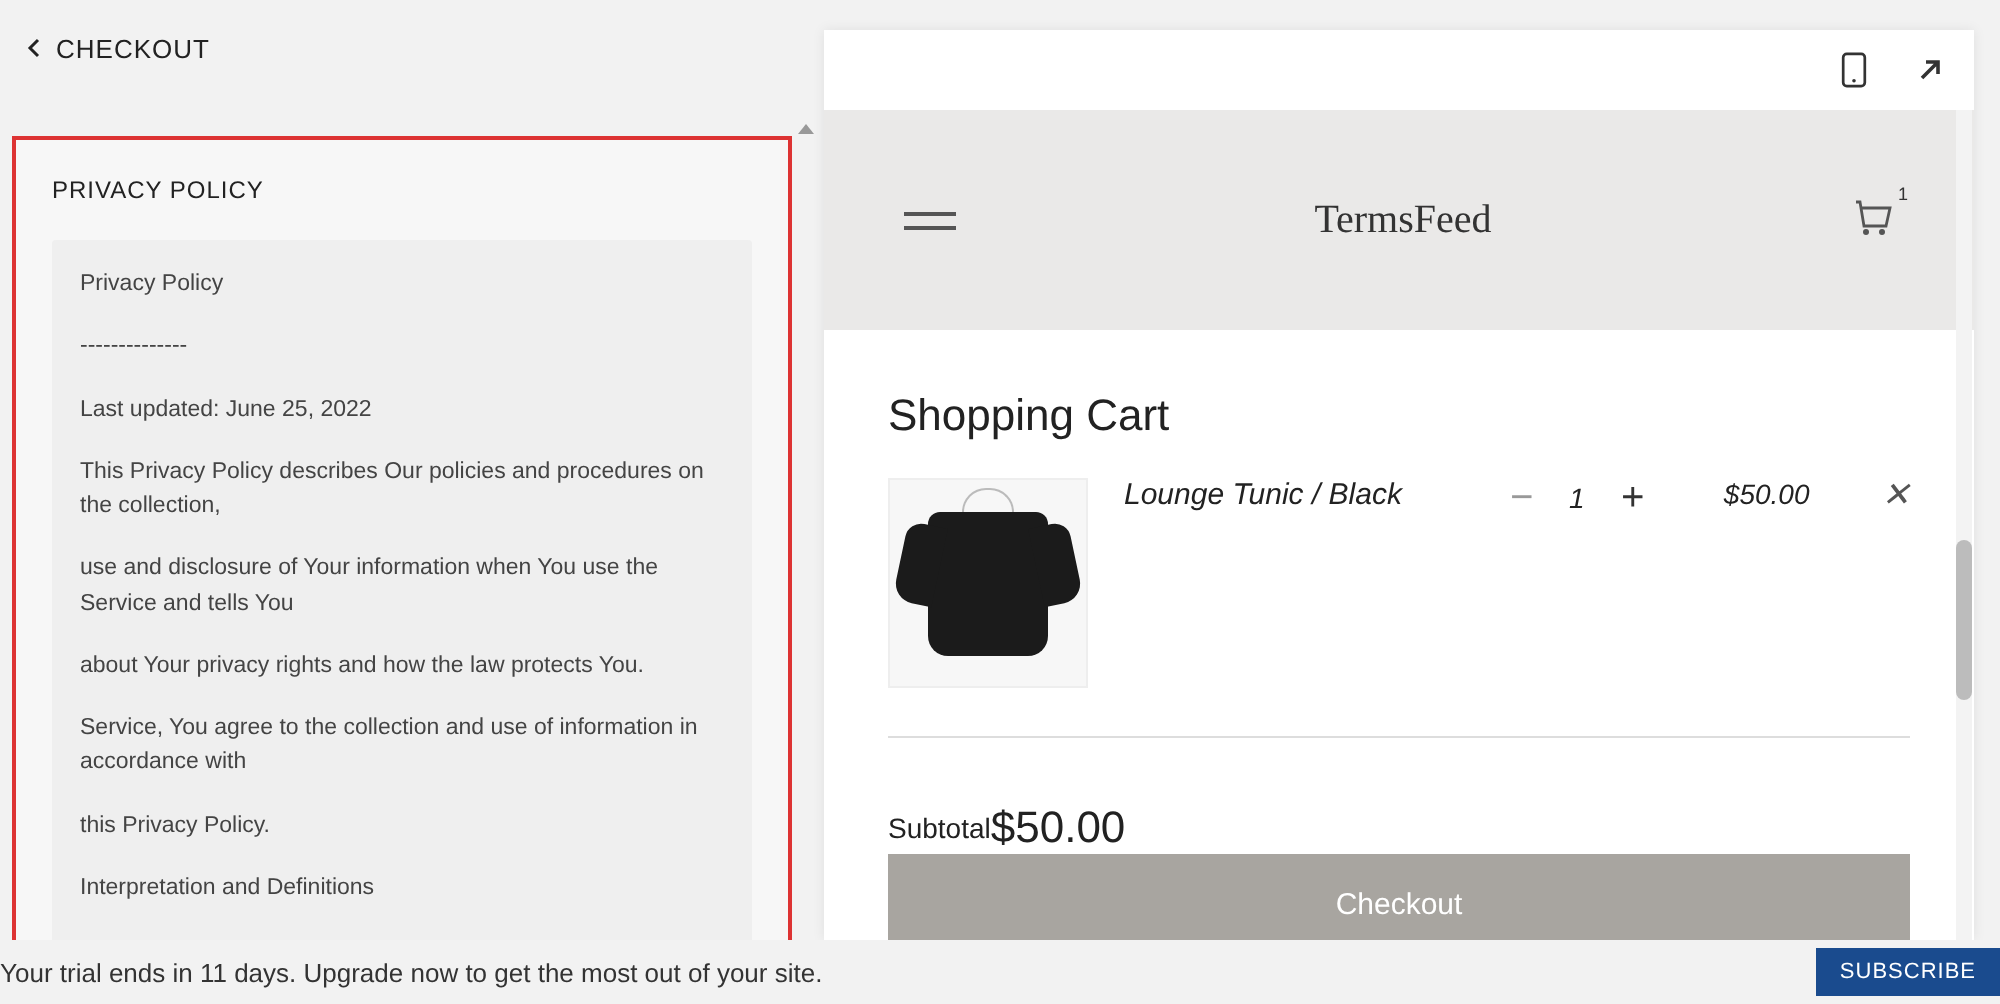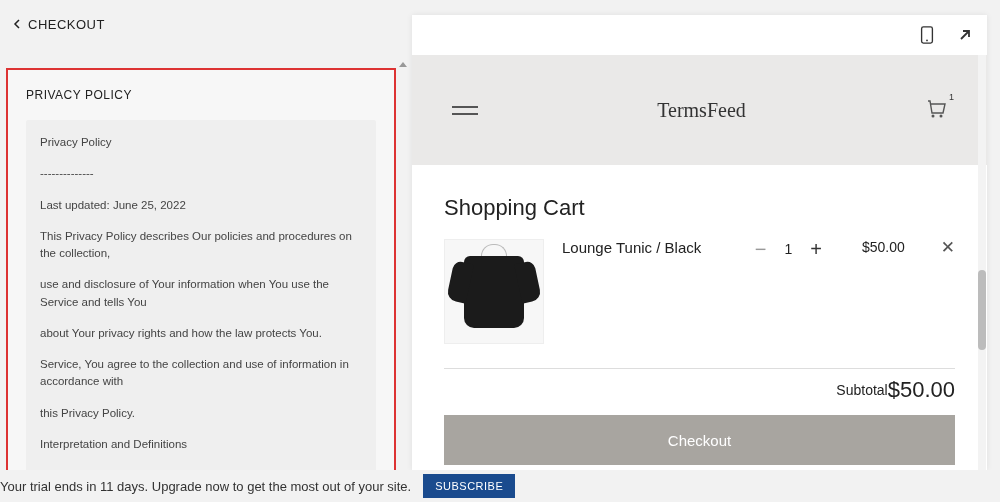--- a/index.html
+++ b/index.html
@@ -126,21 +126,22 @@
     font-weight: 500;
     color: #222;
     margin-bottom: 18px;
   }
   .cart-row {
     display: flex;
     align-items: flex-start;
     gap: 18px;
     border-bottom: 1px solid #ddd;
     padding-bottom: 24px;
-    margin-bottom: 8px;
+    margin-bottom: 32px;
+    font-style: italic;
   }
   .thumb {
     width: 100px; height: 105px;
     background: #f7f7f7;
     border: 1px solid #eee;
     display: flex; align-items: center; justify-content: center;
     position: relative;
   }
   .tunic {
     width: 60px; height: 72px;
@@ -171,22 +172,22 @@
   }
   .qty-ctrl .minus, .qty-ctrl .plus {
     font-size: 20px; cursor: pointer; color: #999;
     line-height: 1;
   }
   .qty-ctrl .plus { color: #333; }
   .qty-ctrl .qty { font-size: 14px; color: #222; }
   .item-price { font-size: 14px; color: #222; margin-left: 22px; }
   .remove-x { margin-left: 18px; cursor: pointer; color: #555; font-size: 17px; line-height: 1;}
   .subtotal-row {
-    display: flex; justify-content: flex-end; align-items: center;
-    margin-bottom: 12px;
+    display: flex; justify-content: flex-start; align-items: center;
+    margin-bottom: 0;
   }
   .subtotal-row .label { font-size: 14px; color: #222; }
   .subtotal-row .value { font-size: 22px; font-weight: 500; color: #222; }
   .checkout-btn {
     width: 100%;
     background: #a8a5a0;
     color: #fff;
     height: 50px;
     display: flex; align-items: center; justify-content: center;
     font-size: 15px;
@@ -205,22 +206,21 @@
     width: 8px; height: 80px;
     background: #bcbcbc;
     border-radius: 4px;
   }
   .trial-bar {
     position: absolute;
     bottom: 0; left: 0; right: 0;
     height: 32px;
     display: flex;
     align-items: center;
-    justify-content: flex-start;
-    gap: 12px;
+    justify-content: space-between;
     font-size: 13px;
     color: #333;
     background: #f2f2f2;
   }
   .subscribe-btn {
     background: #1a4b8e;
     color: #fff;
     font-size: 11px;
     letter-spacing: 0.5px;
     padding: 6px 12px;

